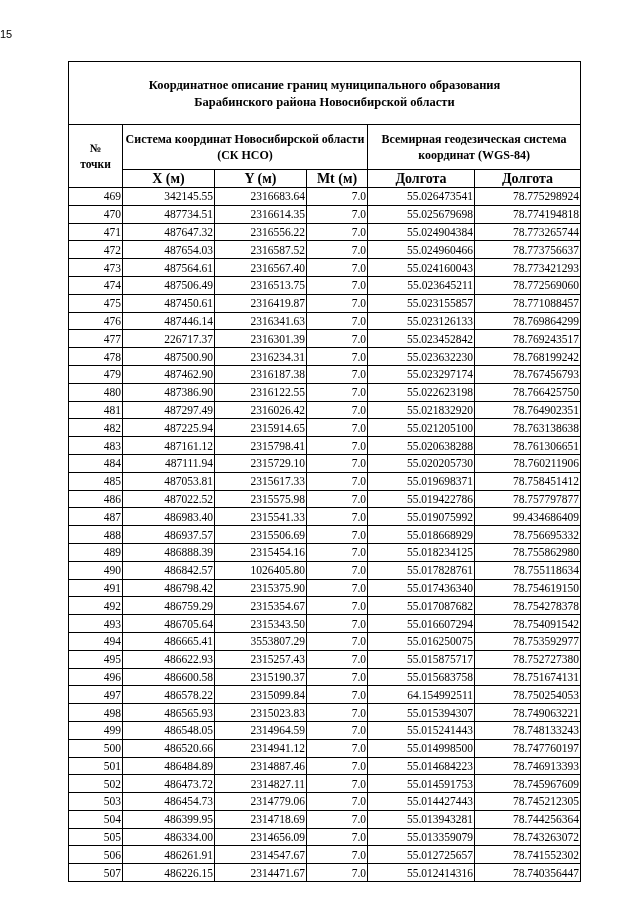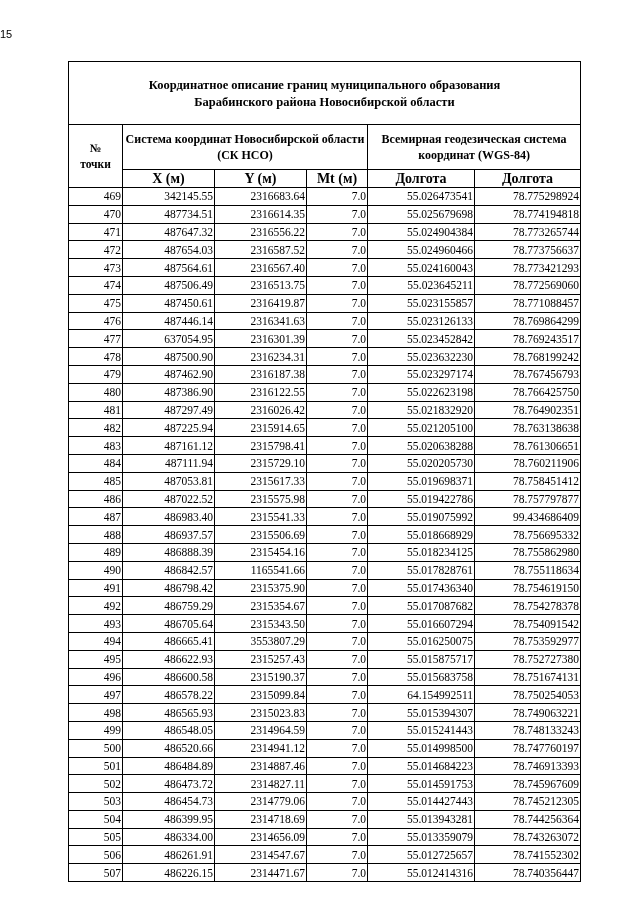--- a/index.html
+++ b/index.html
@@ -110,21 +110,21 @@
       <tr>
         <td>476</td>
         <td>487446.14</td>
         <td>2316341.63</td>
         <td>7.0</td>
         <td>55.023126133</td>
         <td>78.769864299</td>
       </tr>
       <tr>
         <td>477</td>
-        <td>637054.95</td>
+        <td>226717.37</td>
         <td>2316301.39</td>
         <td>7.0</td>
         <td>55.023452842</td>
         <td>78.769243517</td>
       </tr>
       <tr>
         <td>478</td>
         <td>487500.90</td>
         <td>2316234.31</td>
         <td>7.0</td>
@@ -215,21 +215,21 @@
         <td>489</td>
         <td>486888.39</td>
         <td>2315454.16</td>
         <td>7.0</td>
         <td>55.018234125</td>
         <td>78.755862980</td>
       </tr>
       <tr>
         <td>490</td>
         <td>486842.57</td>
-        <td>1165541.66</td>
+        <td>1026405.80</td>
         <td>7.0</td>
         <td>55.017828761</td>
         <td>78.755118634</td>
       </tr>
       <tr>
         <td>491</td>
         <td>486798.42</td>
         <td>2315375.90</td>
         <td>7.0</td>
         <td>55.017436340</td>

